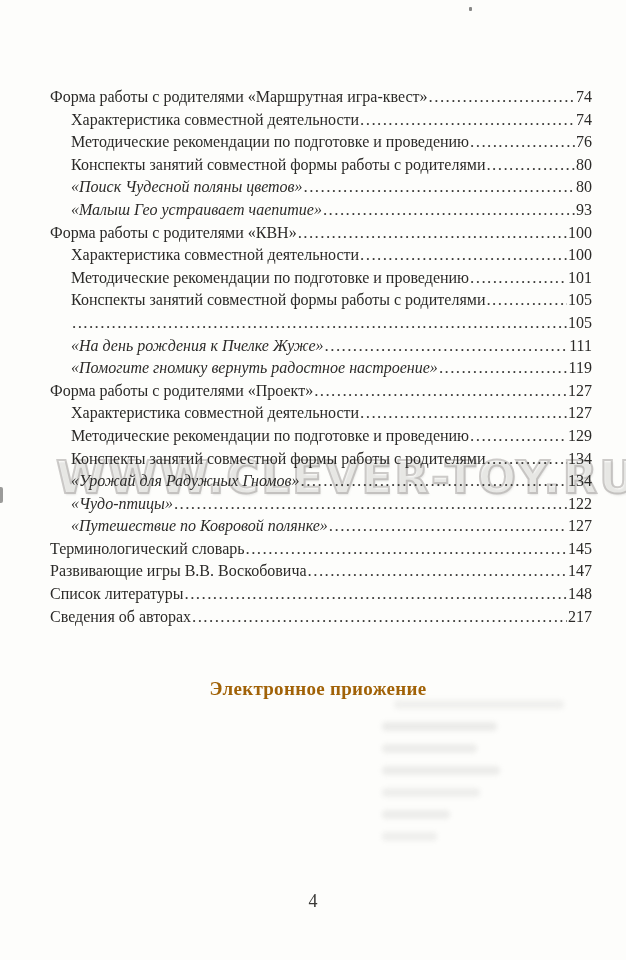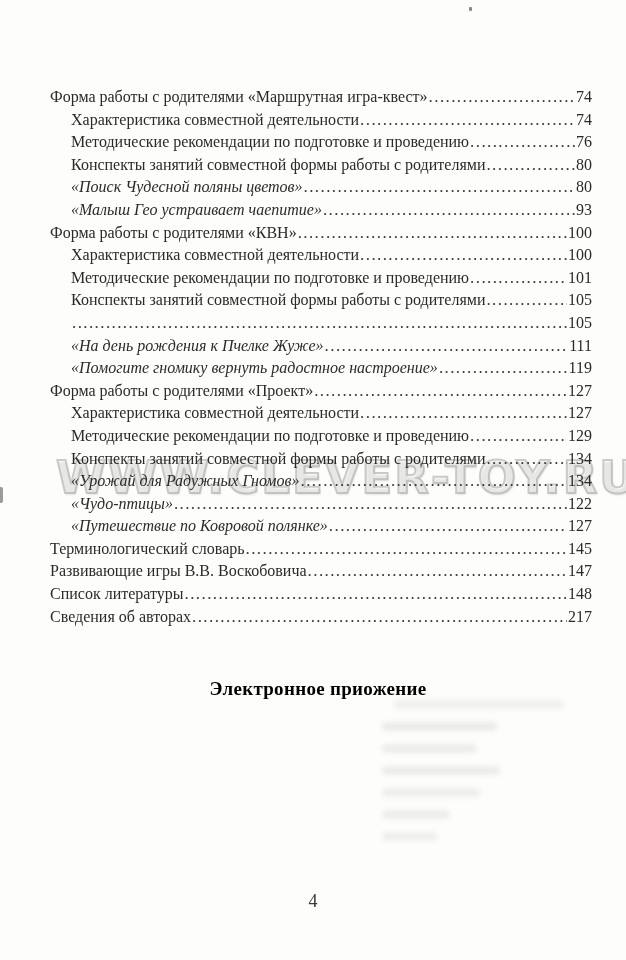--- a/index.html
+++ b/index.html
@@ -45,21 +45,21 @@
   }
   .toc-page { white-space: nowrap; flex: 0 0 auto; }
 
   
   .appendix-heading {
     position: absolute;
     left: 44px; right: 34px; top: 678px;
     text-align: center;
     font-size: 19px;
     font-weight: bold;
-    color: #000000;
+    color: #a16207;
     letter-spacing: 0.3px;
   }
 
   
   .watermark {
     position: absolute;
     left: 56px; top: 451px;
     font-family: "DejaVu Sans", sans-serif;
     font-weight: 700;
     font-size: 45px;

